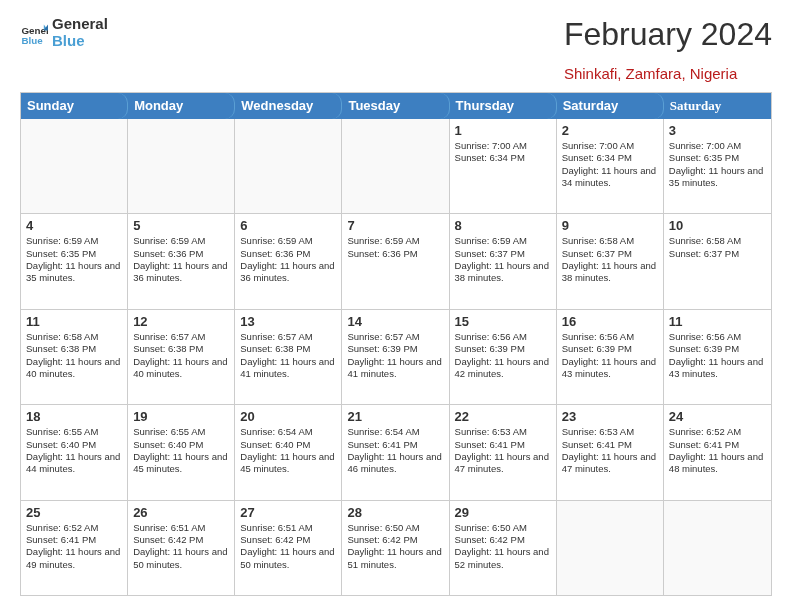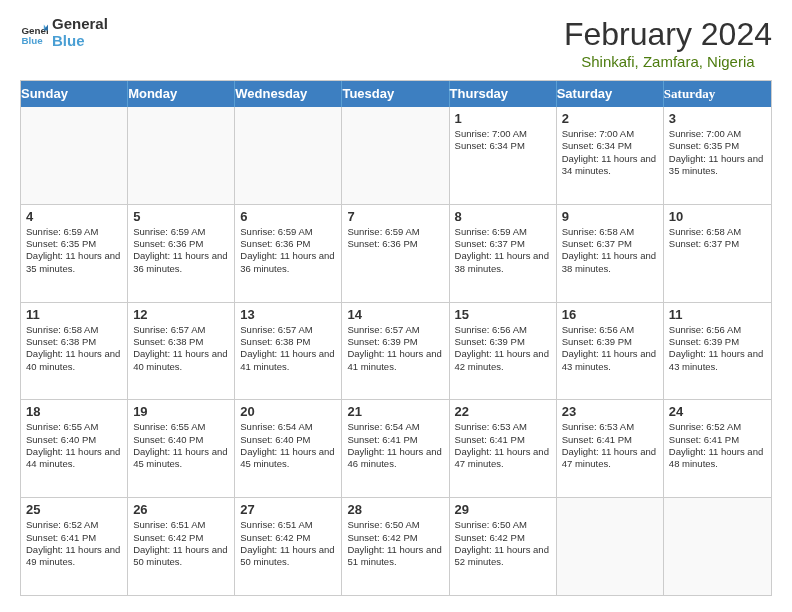--- a/index.html
+++ b/index.html
@@ -26,48 +26,50 @@
     .logo {
       display: flex;
       align-items: center;
       gap: 4px;
     }
     .logo-icon {
       width: 28px;
       height: 28px;
     }
     .title-block {
-      text-align: center;
+      text-align: left;
     }
     .month-year {
       font-size: 32px;
       font-weight: normal;
       color: #333;
     }
     .location {
       font-size: 15px;
-      color: #4d7c0f;
+      color: #b91c1c;
+      margin-top: 12px;
     }
     .calendar {
       flex: 1;
       display: flex;
       flex-direction: column;
       border: 1px solid #ccc;
     }
     .cal-header {
       display: grid;
       grid-template-columns: repeat(7, 1fr);
       background: #3d7fc1;
     }
     .cal-header-cell {
       color: #fff;
       font-size: 13px;
       font-weight: bold;
-      padding: 5px 0;
+      padding: 5px 6px;
       border-right: 1px solid #5a9fd4;
+      border-radius: 10px;
     }
     .cal-header-cell:last-child { border-right: none; font-family: Liberation Serif, serif; }
     .cal-body {
       flex: 1;
       display: flex;
       flex-direction: column;
     }
     .cal-row {
       display: grid;
       grid-template-columns: repeat(7, 1fr);

